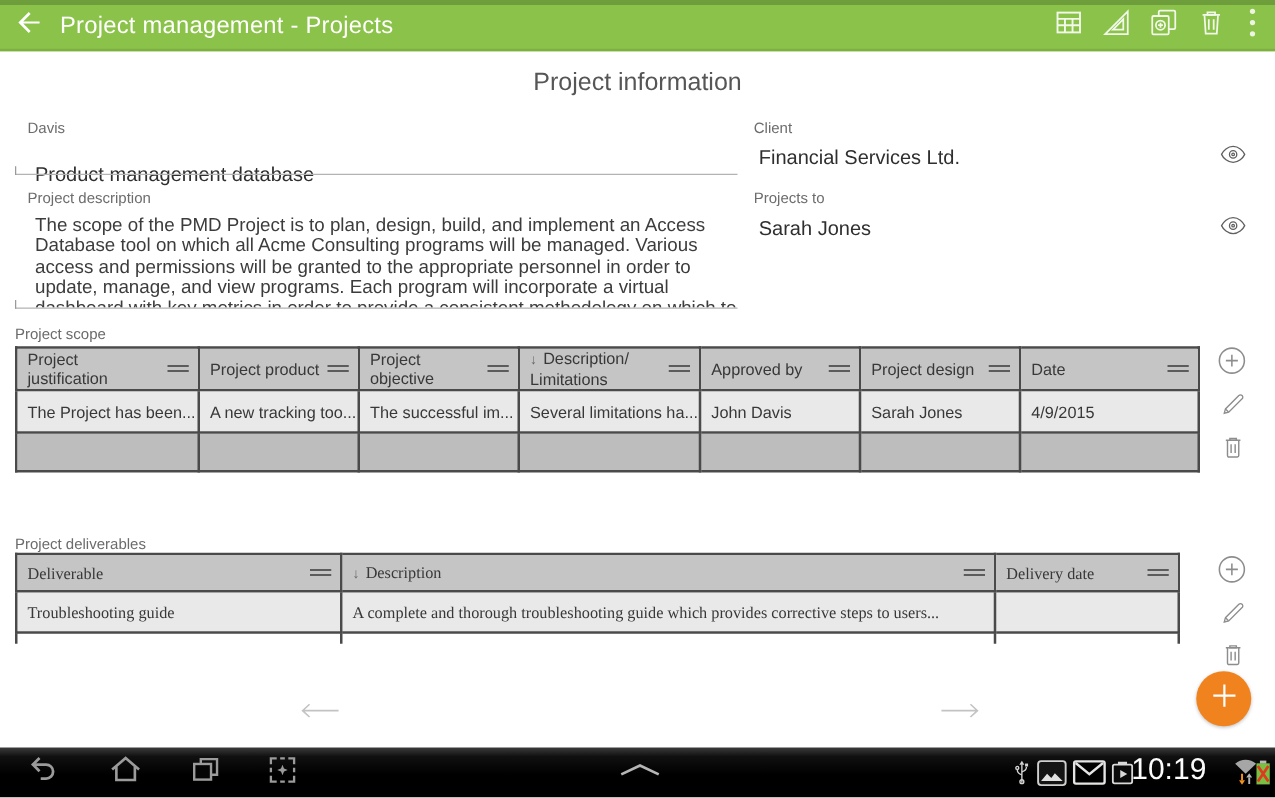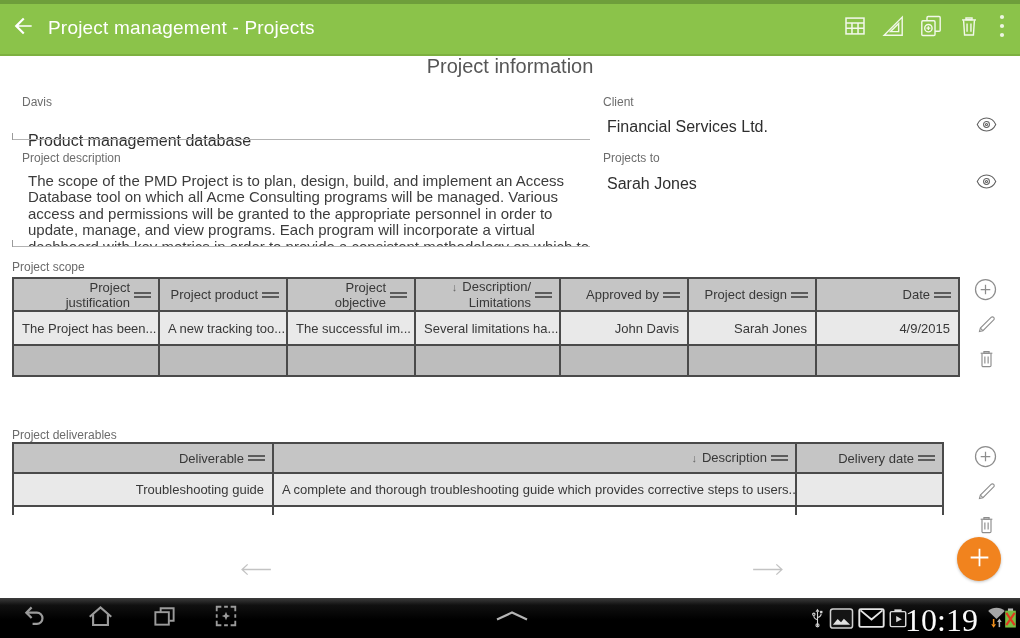--- a/index.html
+++ b/index.html
@@ -1,41 +1,41 @@
 <!DOCTYPE html>
 <html><head>
 <meta charset="utf-8">
 <style>
   * { margin:0; padding:0; box-sizing:border-box; }
   body { font-family:"Liberation Sans", sans-serif; background:#fff; }
   .screen { position:relative; width:1020px; height:638px; background:#fff; overflow:hidden; }
 
   
-  .action-bar { position:absolute; top:0; left:0; right:0; height:56px; background:#8bc34a; display:flex; align-items:center; z-index:5; }
+  .action-bar { position:absolute; top:0; left:0; right:0; height:41px; background:#8bc34a; display:flex; align-items:center; z-index:5; }
   .action-bar::before { content:""; position:absolute; top:0; left:0; right:0; height:4px; background:#6e9e3b; }
   .action-bar::after  { content:""; position:absolute; bottom:0; left:0; right:0; height:2px; background:#7db040; }
   .ab-back { width:46px; height:48px; display:flex; align-items:center; justify-content:center; }
   .ab-title { color:#fff; font-size:19px; margin-left:2px; letter-spacing:.2px; }
   .ab-actions { margin-left:auto; display:flex; align-items:center; padding-right:4px; }
   .ab-btn { width:38px; height:48px; display:flex; align-items:center; justify-content:center; }
   .ab-btn.narrow { width:28px; }
 
   
   .page-title { position:absolute; top:55px; left:0; width:100%; text-align:center; font-size:20px; color:#565656; }
   .f-label { position:absolute; font-size:12px; color:#6d6d6d; }
   .f-value { position:absolute; font-size:16px; color:#2f2f2f; }
   .underline { position:absolute; height:1px; background:#b3b3b3; }
   .underline::before { content:""; position:absolute; left:0; bottom:0; width:1px; height:7px; background:#9a9a9a; }
   .desc-text { position:absolute; left:28px; top:173px; width:566px; height:73px; overflow:hidden; font-size:15px; line-height:16.4px; color:#3c3c3c; }
   .eye-btn { position:absolute; width:24px; height:18px; display:flex; align-items:center; justify-content:center; }
 
   
   .section-label { position:absolute; font-size:12px; color:#6b6b6b; }
   table.grid { border-collapse:collapse; table-layout:fixed; position:absolute; background:#fff; }
-  .grid th, .grid td { border:2px solid #4a4a4a; font-weight:normal; text-align:right; overflow:hidden; white-space:nowrap; padding:0 8px; font-size:13px; color:#383838; }
+  .grid th, .grid td { border:2px solid #4a4a4a; font-weight:normal; text-align:left; overflow:hidden; white-space:nowrap; padding:0 8px; font-size:13px; color:#383838; }
   .grid th { background:#c5c5c5; position:relative; padding-right:28px; white-space:normal; line-height:15px; vertical-align:middle; }
   .grid td { vertical-align:middle; }
   .row-light td { background:#e9e9e9; }
   .row-dark td { background:#bdbdbd; }
   .row-white td { background:#fff; }
   .grip { position:absolute; right:7px; top:50%; margin-top:-3px; width:17px; height:6px;
           background:repeating-linear-gradient(to bottom,#5c5c5c 0 1.6px,rgba(0,0,0,0) 1.6px 4.2px); }
   .sort { font-size:11px; color:#666; margin-right:5px; }
   .tbl-clip { position:absolute; overflow:hidden; }
   .tbl-clip table.grid { top:0; left:0; }
@@ -47,21 +47,21 @@
          display:flex; align-items:center; justify-content:center; box-shadow:0 1px 3px rgba(0,0,0,.25); z-index:4; }
 
   
   .pag-text { position:absolute; top:561px; left:0; width:100%; text-align:center; font-size:13px; color:#4a4a4a; }
   .pag-arrow { position:absolute; top:562px; width:32px; height:13px; }
 
   
   .nav-bar { position:absolute; left:0; bottom:0; width:100%; height:40px;
              background:linear-gradient(#3c3c3c 0%, #101010 18%, #000 55%); z-index:6; }
   .nav-item { position:absolute; top:0; height:40px; display:flex; align-items:center; justify-content:center; }
-  .nav-time { position:absolute; top:4px; left:905px; color:#fbfbfb; font-size:32px; font-weight:300; letter-spacing:0;font-family:Liberation Serif, serif; }
+  .nav-time { position:absolute; top:4px; left:905px; color:#fbfbfb; font-size:24px; font-weight:300; letter-spacing:0; }
 </style>
 </head>
 <body>
 
 <div class="screen">
 
   <header class="action-bar">
     <div class="ab-back">
       <span>
         <svg viewBox="0 0 24 24" width="26" height="26">
@@ -209,21 +209,21 @@
   <div class="side-icon" style="left:973px; top:347px;">
     <span><svg viewBox="0 0 24 24" width="23" height="23" fill="none" stroke="#8d8d8d" stroke-width="1.2">
           <path d="M9.3 4.9h5.4v1.6H9.3z"></path>
           <path d="M5.9 6.5h12.2"></path>
           <path d="M7.3 6.7v12.6a1.2 1.2 0 0 0 1.2 1.2h7a1.2 1.2 0 0 0 1.2-1.2V6.7"></path>
           <path d="M10.3 9.8v7.4M13.7 9.8v7.4"></path>
         </svg></span>
   </div>
 
   <span class="section-label" style="left:12px; top:428px;">Project deliverables</span>
-  <div class="tbl-clip" style="left:12px; top:442px; width:934px; height:73px;">
+  <div class="tbl-clip" style="left:12px; top:442px; width:934px; height:73px;font-family:Liberation Serif, serif;">
     <table class="grid" style="width:930px;">
       <colgroup>
           <col style="width:260px">
           <col style="width:523px">
           <col style="width:147px">
         </colgroup>
       <tbody>
           <tr style="height:30px;">
         <th><span>Deliverable</span><span class="grip"></span></th>
         <th><span class="sort">↓</span><span>Description</span><span class="grip"></span></th>

